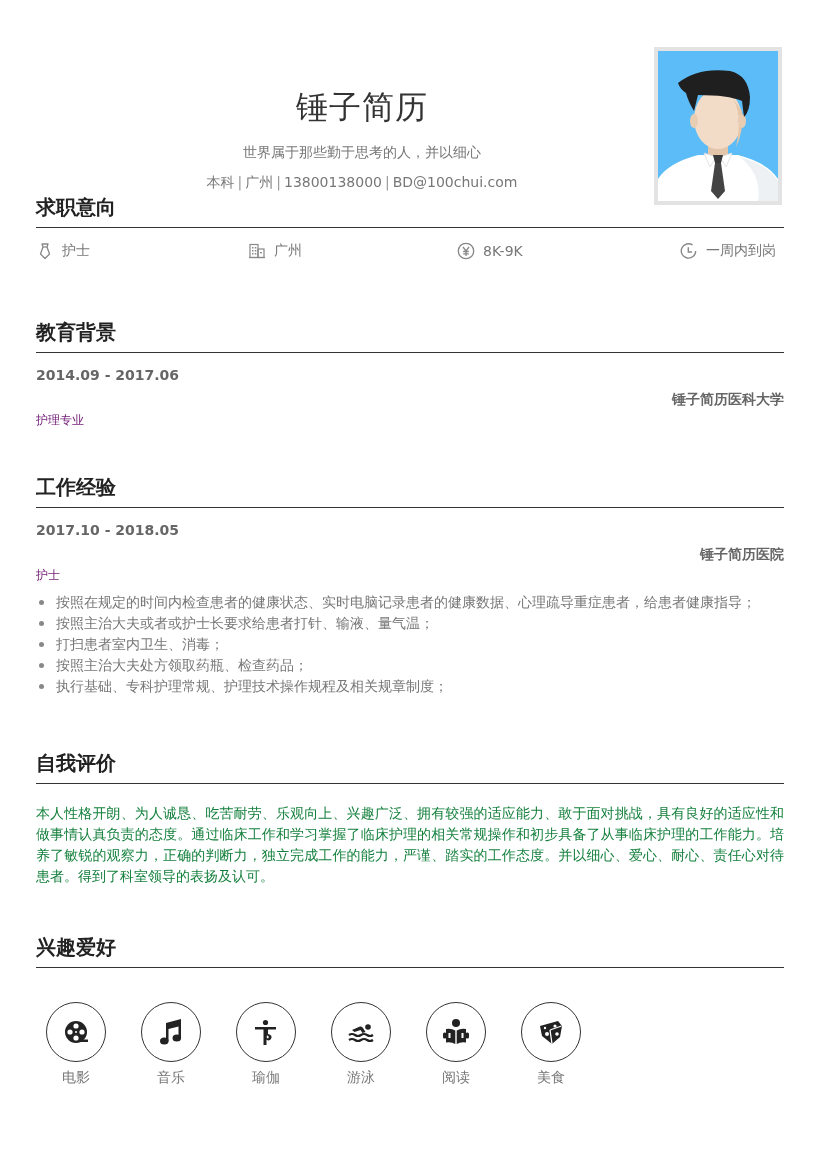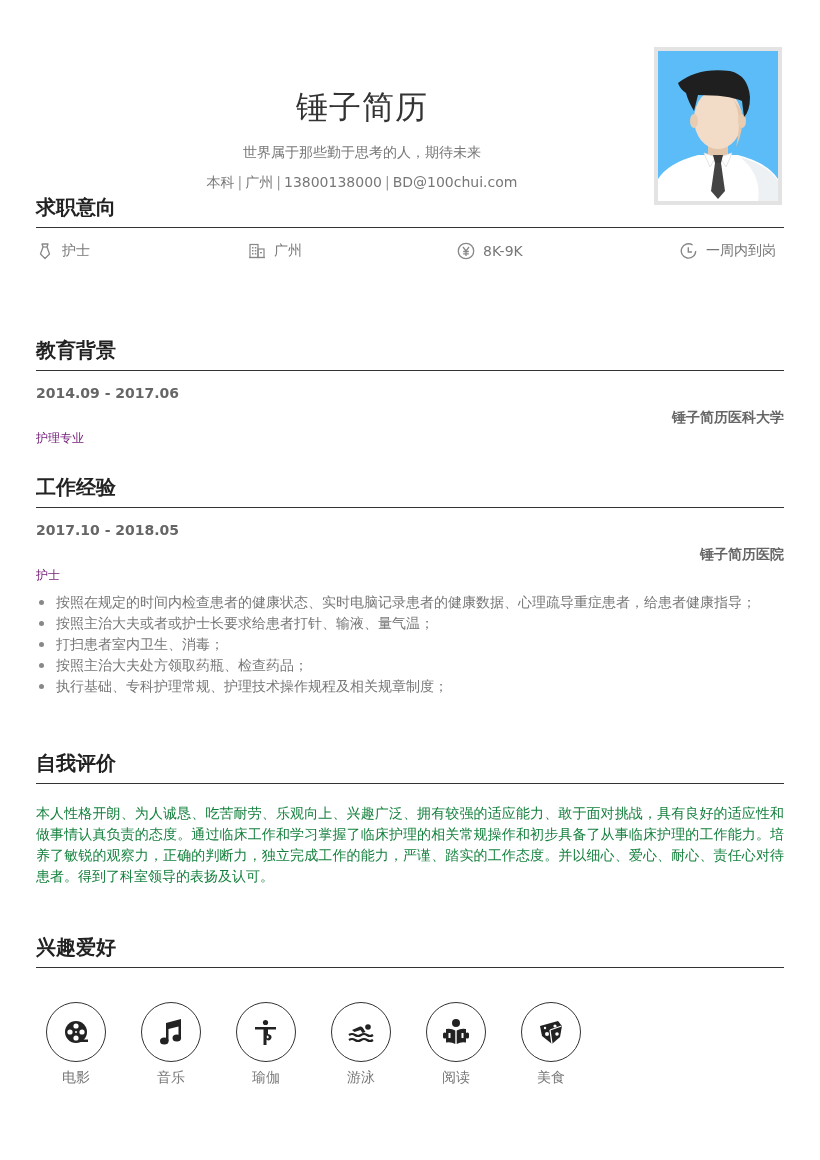--- a/index.html
+++ b/index.html
@@ -60,21 +60,21 @@
     .hobby-circle svg { width: 30px; height: 30px; display: block; }
     .hobby-label { font-size: 14px; color: #777777; margin-top: 6px; line-height: 18px; margin-left: -35px; }
   </style>
 </head>
 <body>
 
 <div class="page">
 
   <div class="header">
     <div class="name">锤子简历</div>
-    <div class="motto">世界属于那些勤于思考的人，期待未来</div>
+    <div class="motto">世界属于那些勤于思考的人，并以细心</div>
     <div class="contact">
       <span>本科</span><span class="sep">|</span><span>广州</span><span class="sep">|</span><span>13800138000</span><span class="sep">|</span><span>BD@100chui.com</span>
     </div>
   </div>
 
   <div class="photo">
     <svg width="120" height="150" viewBox="0 0 120 150">
       <rect width="120" height="150" fill="#5bbcf7"></rect>
 
       <path d="M0 128 Q10 112 40 104 L80 104 Q110 112 120 128 L120 150 L0 150 Z" fill="#ffffff"></path>
@@ -142,21 +142,21 @@
           <svg viewBox="0 0 18 18">
               <path d="M15.7 9 A7.2 7.2 0 1 1 12.6 3" fill="none" stroke="#888" stroke-width="1.4"></path>
               <path d="M8.3 5.3 L8.3 10 L12 10" fill="none" stroke="#888" stroke-width="1.4"></path>
             </svg>
         </span>
         <span>一周内到岗</span>
       </div>
     </div>
   </div>
 
-  <div class="section" style="top:336px;">
+  <div class="section" style="top:318px;">
     <div class="sec-title">教育背景</div>
     <div class="sec-rule"></div>
     <div class="entry-head">
       <span class="entry-date">2014.09 - 2017.06</span>
       <span class="entry-org">锤子简历医科大学</span>
     </div>
     <div class="entry-sub">护理专业</div>
   </div>
 
   <div class="section" style="top:473px;">

